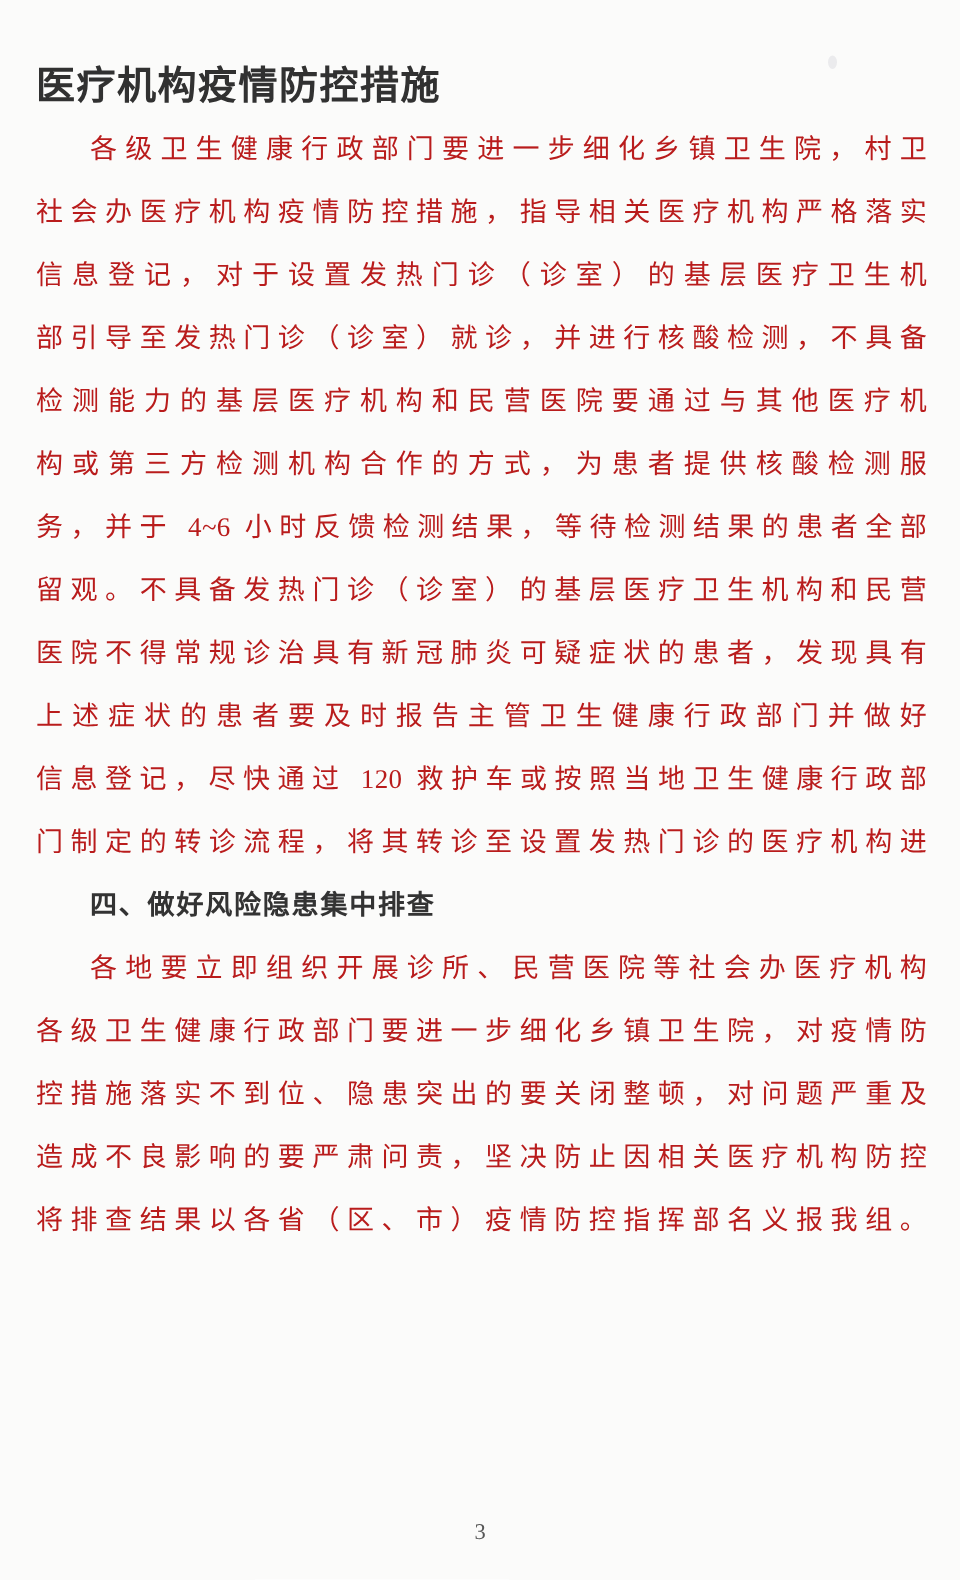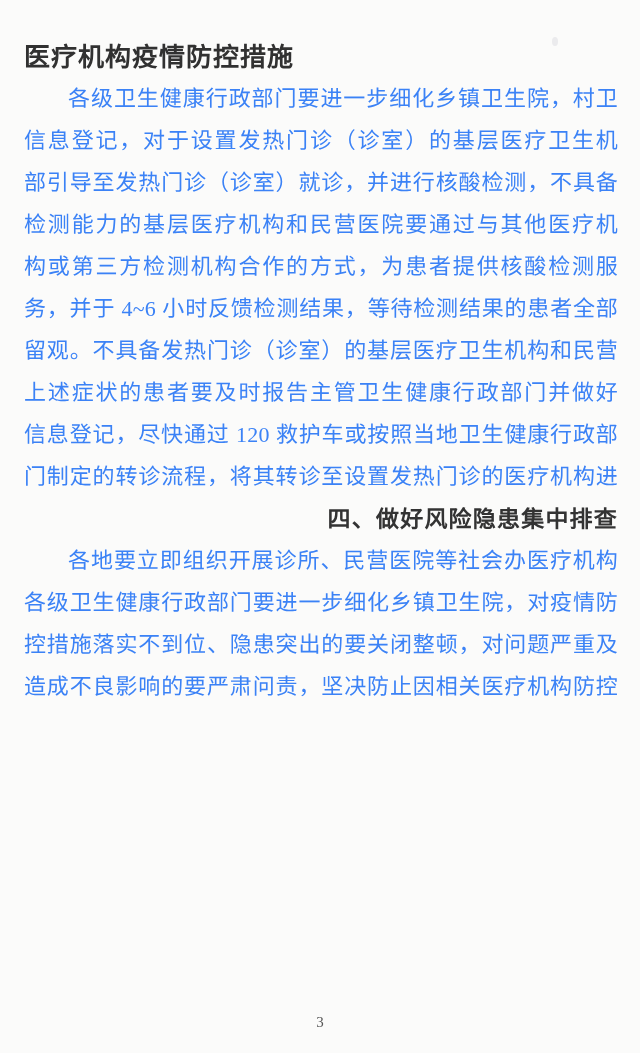--- a/index.html
+++ b/index.html
@@ -27,22 +27,22 @@
   }
   .textblock {
     position: absolute;
     left: 24px;
     top: 36px;
     width: 594px;
   }
   .line {
     height: 42px;
     line-height: 42px;
-    font-size: 22px;
-    color: #3b82f6;
+    font-size: 18px;
+    color: #b91c1c;
     letter-spacing: 0.2px;
     white-space: nowrap;
     overflow: visible;
   }
   .just {
     white-space: normal;
     text-align: justify;
     text-align-last: justify;
     text-justify: inter-ideograph;
   }
@@ -52,24 +52,23 @@
   .doc-title {
     font-family: "Liberation Sans", "DejaVu Sans", sans-serif;
     font-weight: 700;
     font-size: 26px;
     color: #313131;
     letter-spacing: 1px;
   }
   .section-title {
     font-family: "Liberation Sans", "DejaVu Sans", sans-serif;
     font-weight: 700;
-    font-size: 23px;
+    font-size: 18px;
     color: #333333;
     letter-spacing: 1.2px;
-    text-align: right;
   }
   .pagenum {
     position: absolute;
     left: 0;
     top: 1014px;
     width: 640px;
     text-align: center;
     font-size: 15px;
     color: #575757;
     font-family: "Liberation Serif", "DejaVu Serif", serif;
@@ -78,31 +77,34 @@
 </head>
 <body>
 
 <div class="page">
 
   <span class="scan-dot"></span>
 
   <div class="textblock">
     <div class="line doc-title">医疗机构疫情防控措施</div>
     <div class="line just indent">各级卫生健康行政部门要进一步细化乡镇卫生院，村卫</div>
+    <div class="line just">社会办医疗机构疫情防控措施，指导相关医疗机构严格落实</div>
     <div class="line just">信息登记，对于设置发热门诊（诊室）的基层医疗卫生机</div>
     <div class="line just">部引导至发热门诊（诊室）就诊，并进行核酸检测，不具备</div>
     <div class="line just">检测能力的基层医疗机构和民营医院要通过与其他医疗机</div>
     <div class="line just">构或第三方检测机构合作的方式，为患者提供核酸检测服</div>
     <div class="line just">务，并于 4~6 小时反馈检测结果，等待检测结果的患者全部</div>
     <div class="line just">留观。不具备发热门诊（诊室）的基层医疗卫生机构和民营</div>
+    <div class="line just">医院不得常规诊治具有新冠肺炎可疑症状的患者，发现具有</div>
     <div class="line just">上述症状的患者要及时报告主管卫生健康行政部门并做好</div>
     <div class="line just">信息登记，尽快通过 120 救护车或按照当地卫生健康行政部</div>
     <div class="line just">门制定的转诊流程，将其转诊至设置发热门诊的医疗机构进</div>
     <div class="line section-title indent">四、做好风险隐患集中排查</div>
     <div class="line just indent">各地要立即组织开展诊所、民营医院等社会办医疗机构</div>
     <div class="line just">各级卫生健康行政部门要进一步细化乡镇卫生院，对疫情防</div>
     <div class="line just">控措施落实不到位、隐患突出的要关闭整顿，对问题严重及</div>
     <div class="line just">造成不良影响的要严肃问责，坚决防止因相关医疗机构防控</div>
+    <div class="line just">将排查结果以各省（区、市）疫情防控指挥部名义报我组。</div>
   </div>
 
   <div class="pagenum">3</div>
 
 </div>
 
 </body></html>

